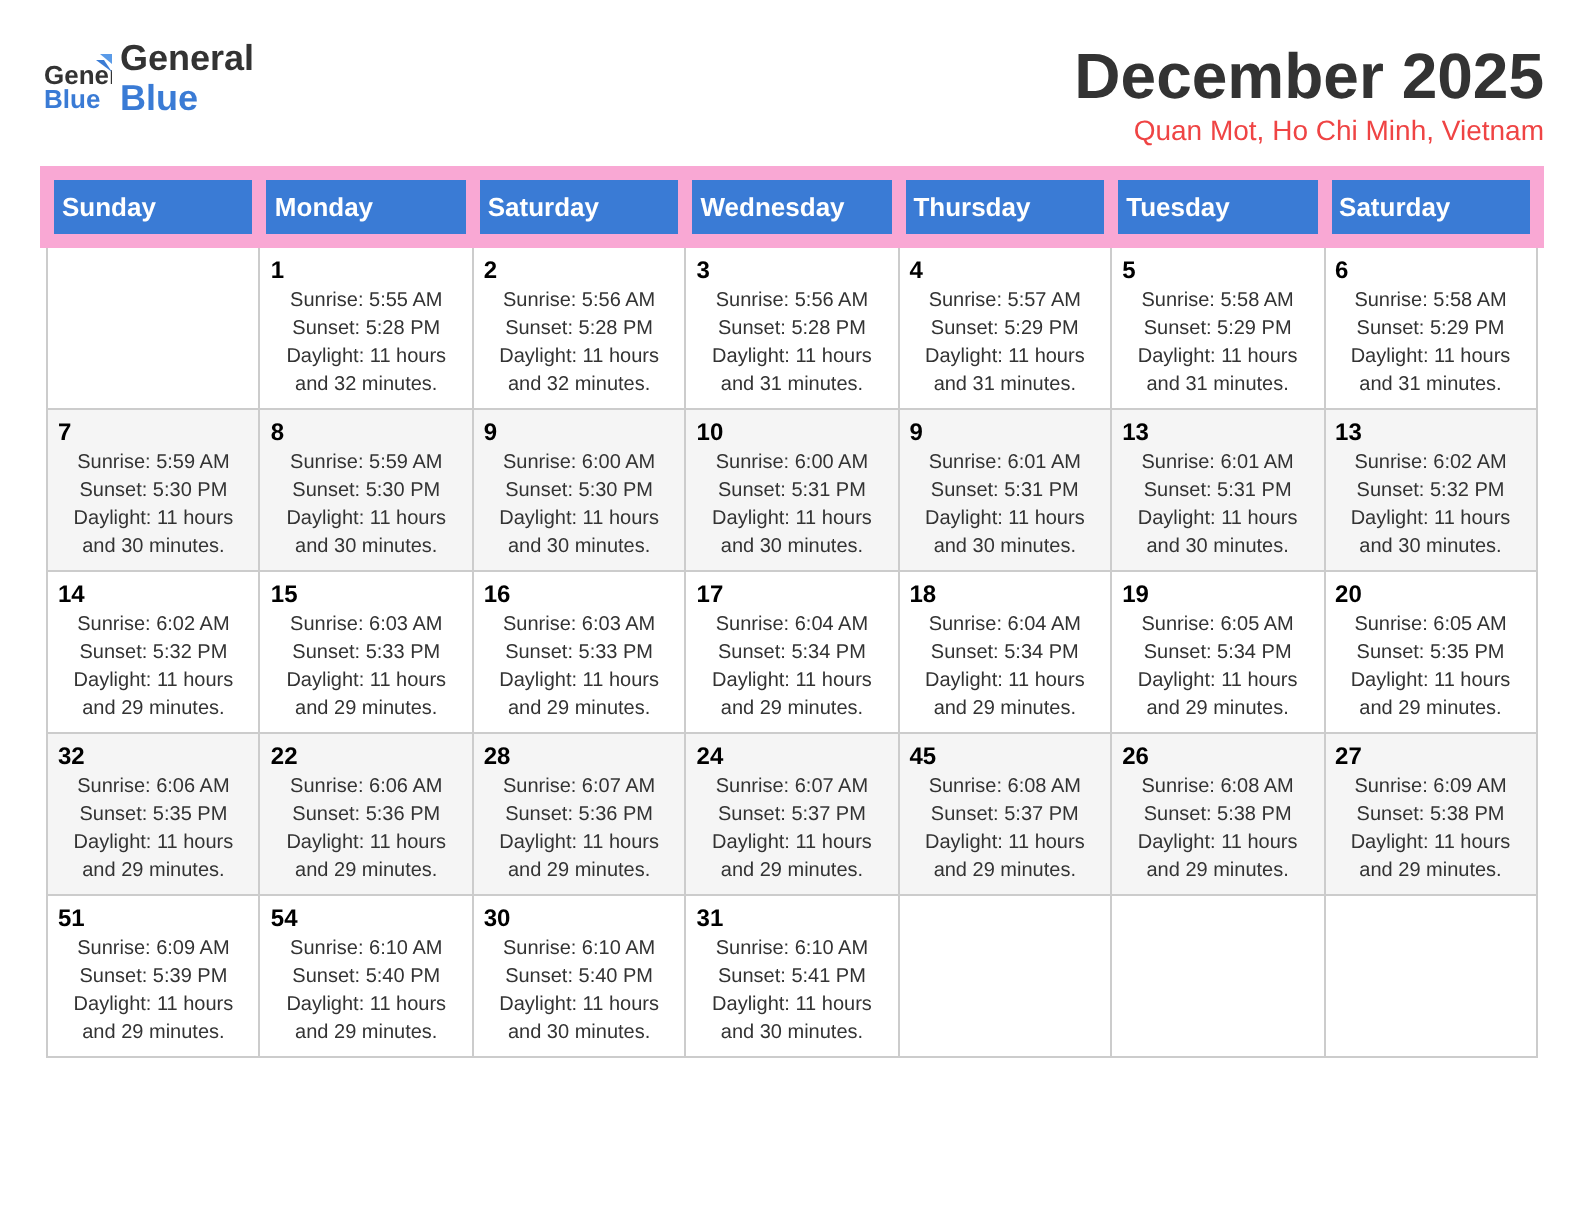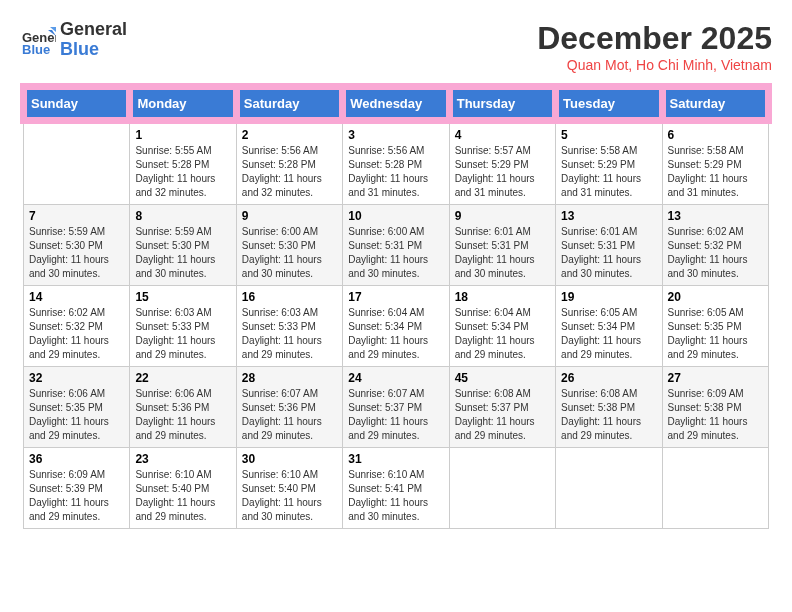--- a/index.html
+++ b/index.html
@@ -77,20 +77,21 @@
     .day-num {
       font-weight: bold;
       font-size: 12px;
       margin-bottom: 2px;
       display: block;
     }
     .day-detail {
       font-size: 10px;
       color: #333;
       line-height: 1.4;
+      text-align: center;
     }
   </style>
 </head>
 <body>
 
 <div class="header">
   <div class="logo">
     <svg class="logo-icon" viewBox="0 0 36 36">
       <text x="2" y="20" font-size="13" font-weight="bold" fill="#333">General</text>
       <text x="2" y="32" font-size="13" font-weight="bold" fill="#3a7bd5">Blue</text>
@@ -233,25 +234,25 @@
           <span class="day-num">26</span>
           <div class="day-detail">Sunrise: 6:08 AM<br>Sunset: 5:38 PM<br>Daylight: 11 hours and 29 minutes.</div>
         </td>
         <td>
           <span class="day-num">27</span>
           <div class="day-detail">Sunrise: 6:09 AM<br>Sunset: 5:38 PM<br>Daylight: 11 hours and 29 minutes.</div>
         </td>
       </tr>
       <tr>
         <td>
-          <span class="day-num">36</span>
+          <span class="day-num">51</span>
           <div class="day-detail">Sunrise: 6:09 AM<br>Sunset: 5:39 PM<br>Daylight: 11 hours and 29 minutes.</div>
         </td>
         <td>
-          <span class="day-num">23</span>
+          <span class="day-num">54</span>
           <div class="day-detail">Sunrise: 6:10 AM<br>Sunset: 5:40 PM<br>Daylight: 11 hours and 29 minutes.</div>
         </td>
         <td>
           <span class="day-num">30</span>
           <div class="day-detail">Sunrise: 6:10 AM<br>Sunset: 5:40 PM<br>Daylight: 11 hours and 30 minutes.</div>
         </td>
         <td>
           <span class="day-num">31</span>
           <div class="day-detail">Sunrise: 6:10 AM<br>Sunset: 5:41 PM<br>Daylight: 11 hours and 30 minutes.</div>
         </td>

